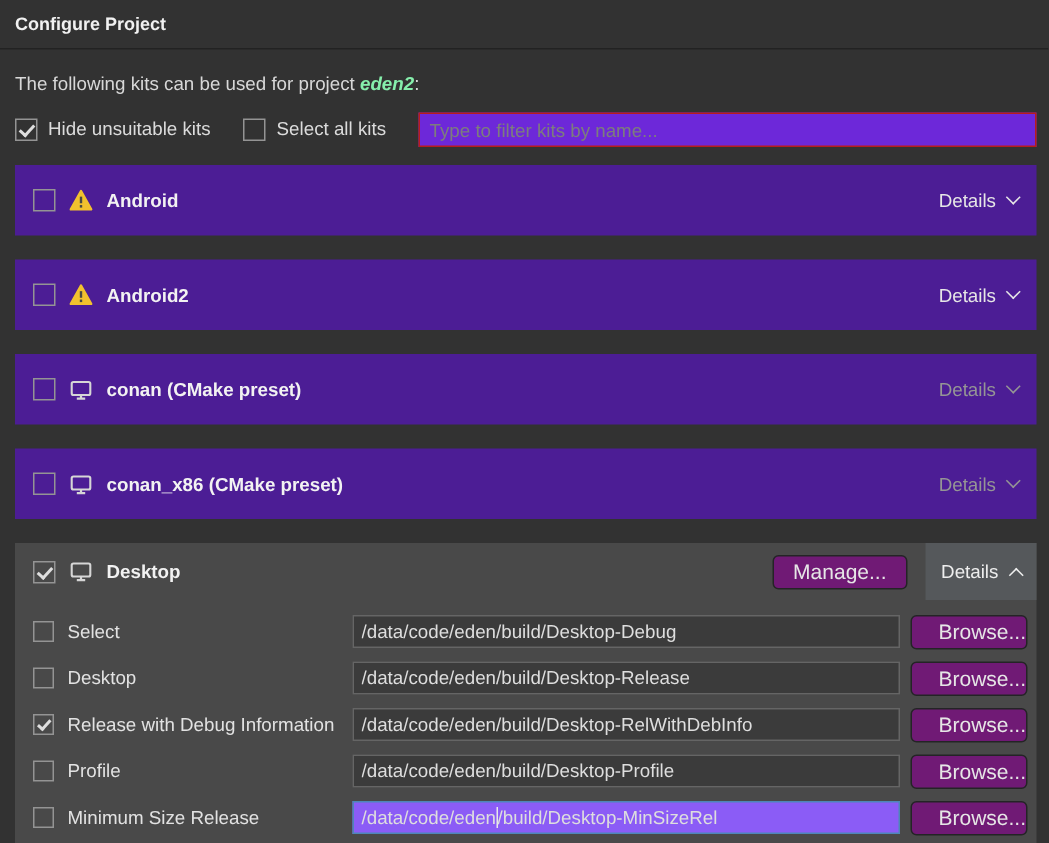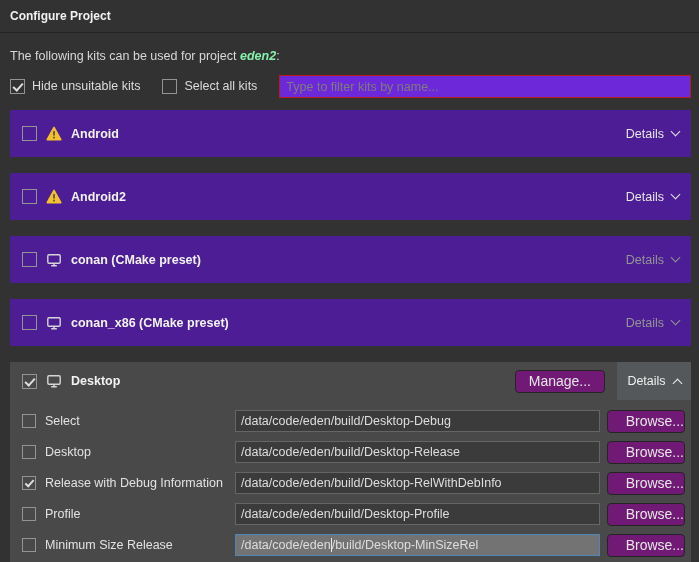--- a/index.html
+++ b/index.html
@@ -85,21 +85,21 @@
   .config-label-wrap { width: 213px; flex-shrink: 0; display: flex; align-items: center; gap: 9px; }
   .config-label { color: #e2e2e2; }
 
   .dir-input {
     flex: 1; height: 22px; min-width: 0;
     background: #3b3b3b; border: 1px solid #656565; color: #dedede;
     font-family: inherit; font-size: 12.5px; padding: 0 5px; outline: none;
   }
   .dir-input-fake {
     flex: 1; height: 22px; min-width: 0;
-    background: #737373; border: 1px solid #4d87b8; color: #dedede;
+    background: #8b5cf6; border: 1px solid #4d87b8; color: #dedede;
     padding: 0 5px; display: flex; align-items: center; white-space: pre; overflow: hidden;
   }
   .caret { display: inline-block; width: 1px; height: 14px; background: #e8e8e8; }
   .browse-btn { width: 78px; flex-shrink: 0; margin-left: 7px; padding: 0; text-align: right; }
 </style>
 </head>
 <body>
 
 <div class="title-bar">
   <h1>Configure Project</h1>

